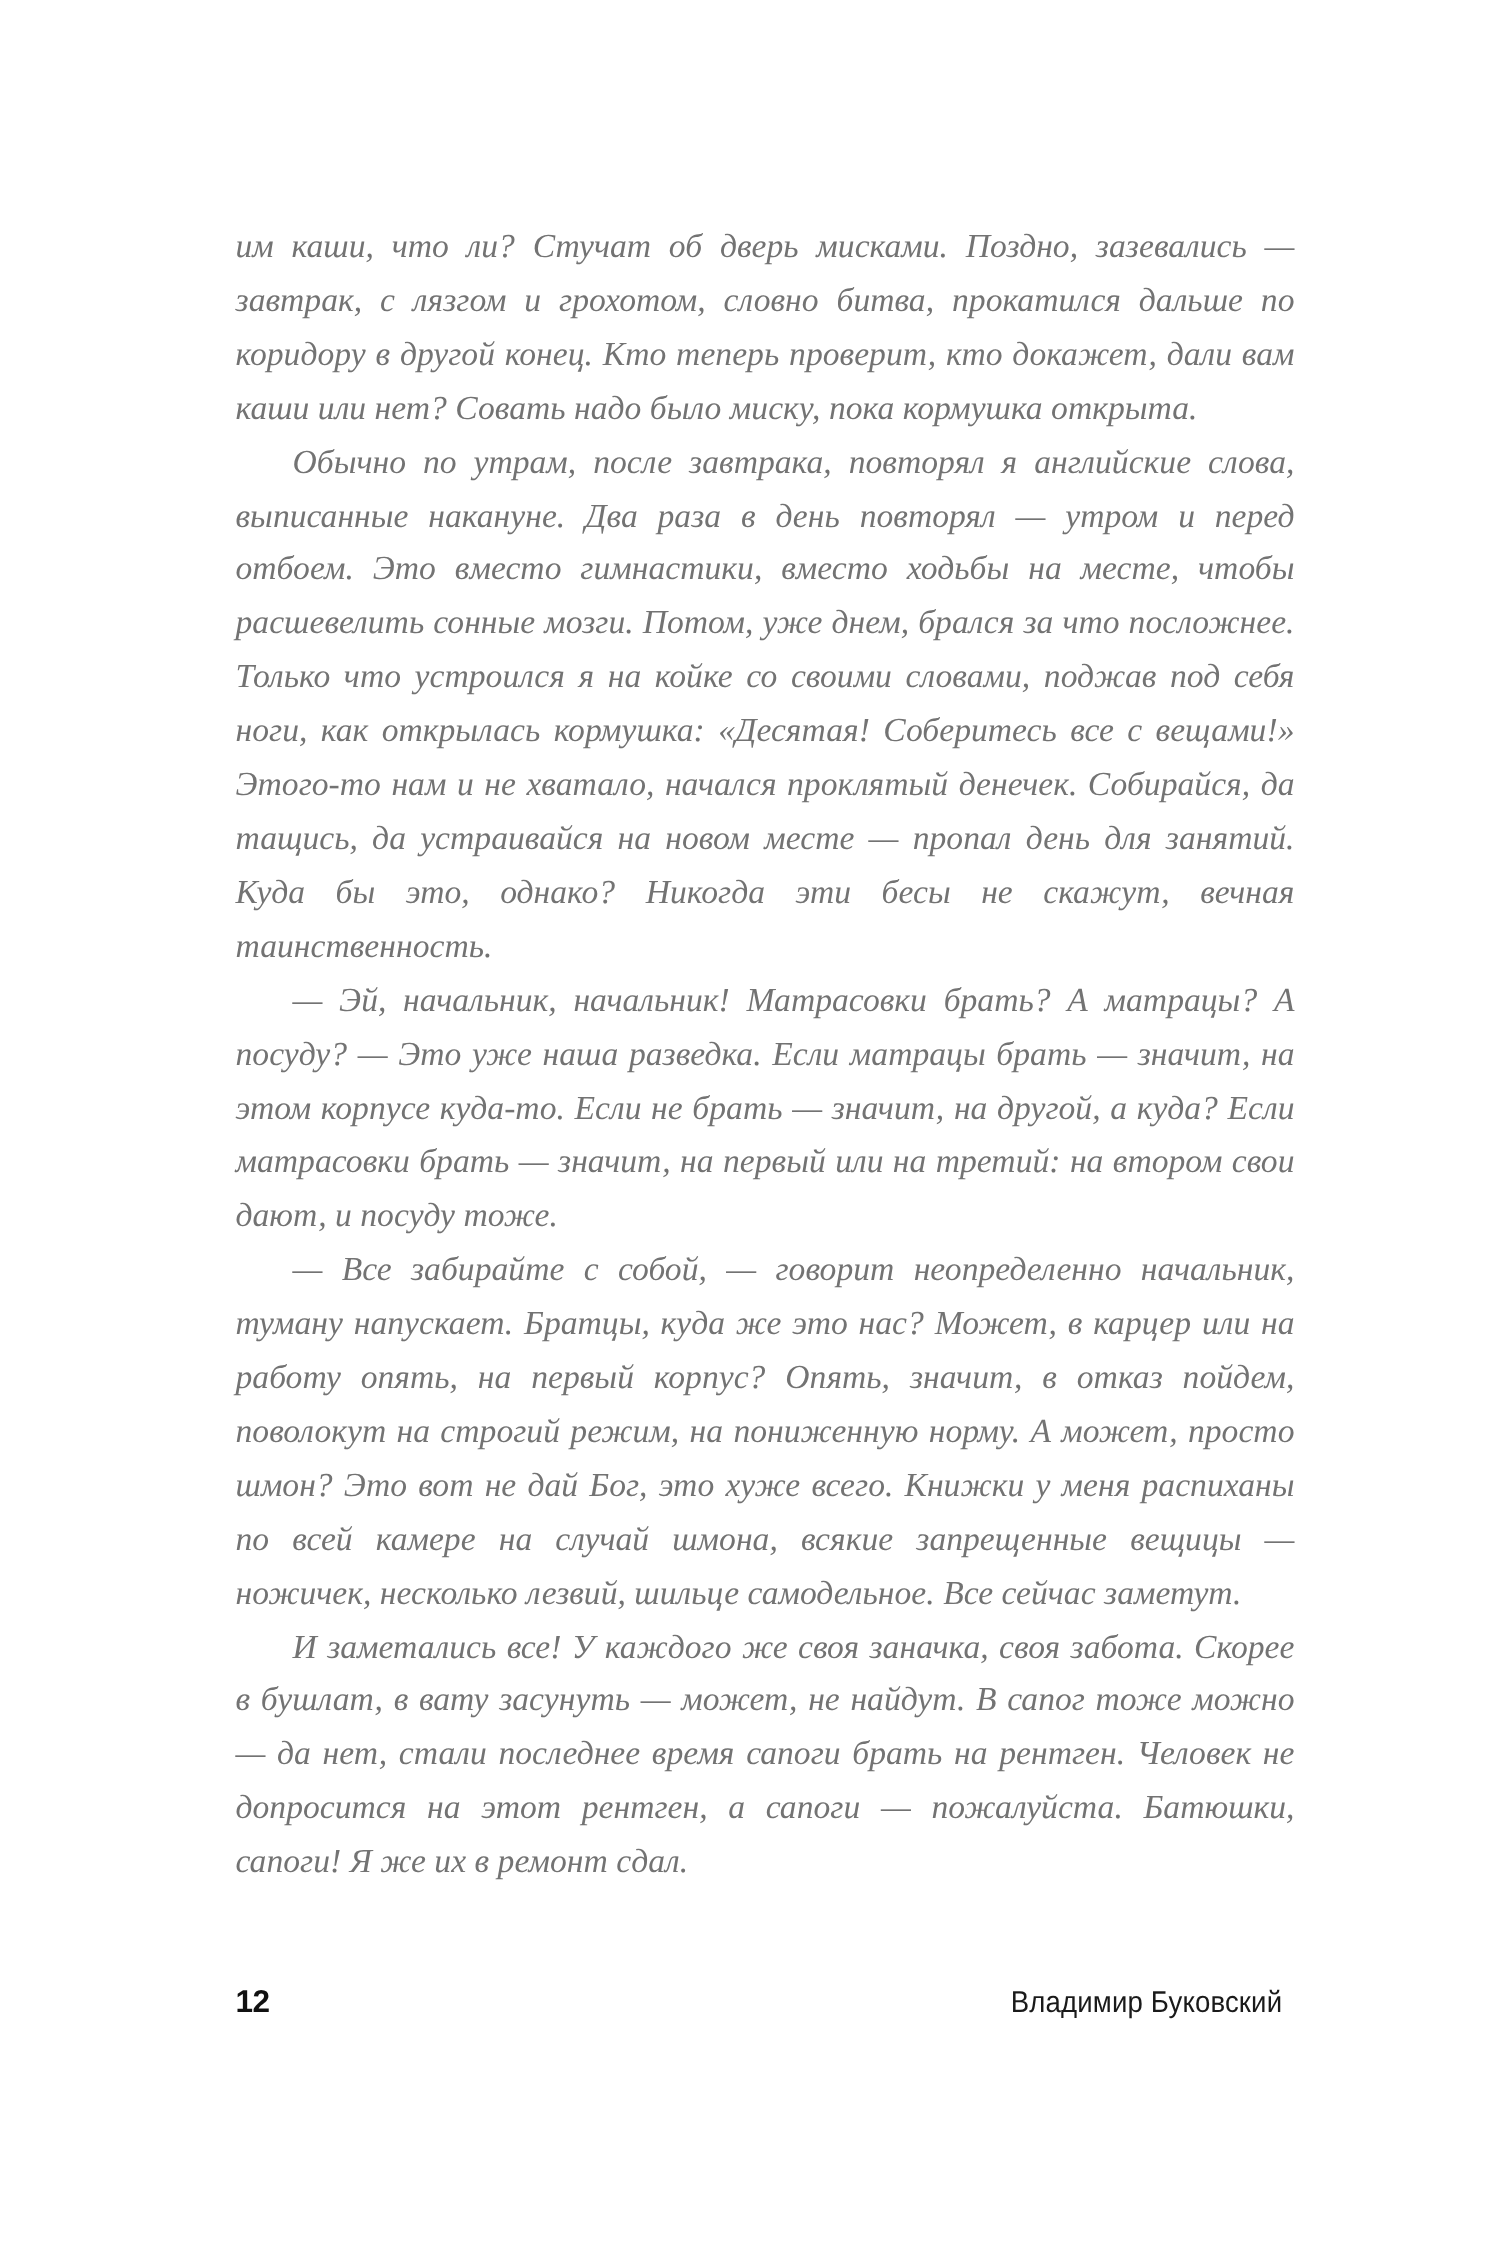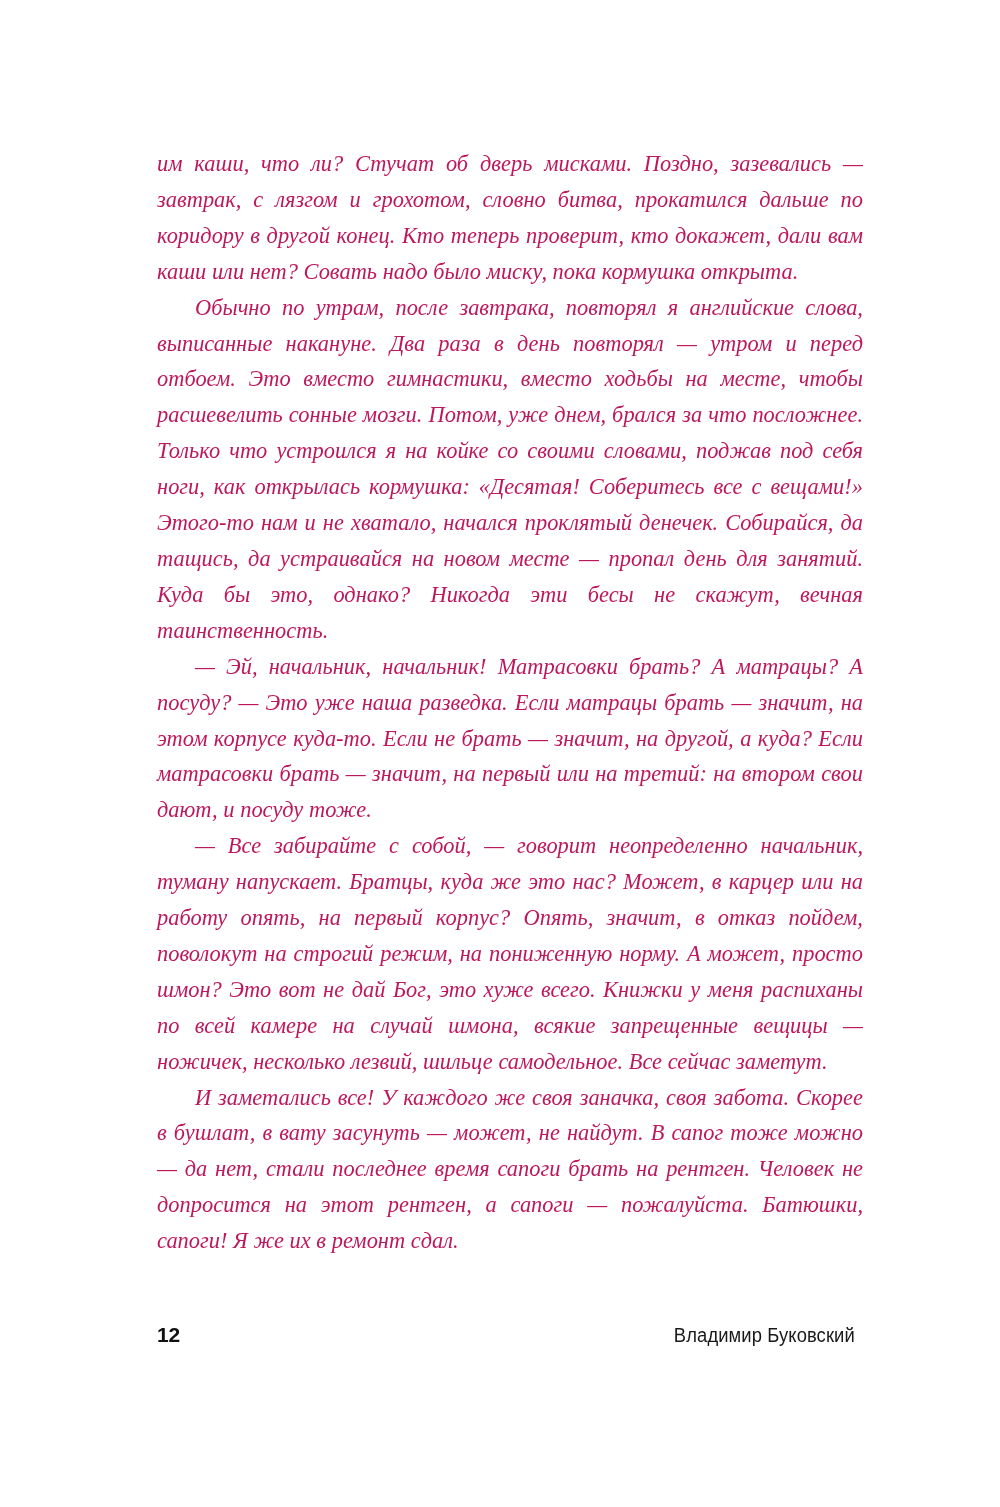--- a/index.html
+++ b/index.html
@@ -21,21 +21,21 @@
     left: 157px;
     top: 146px;
     width: 706px;
   }
   .para {
     margin: 0;
     font-family: "Liberation Serif", "DejaVu Serif", serif;
     font-style: italic;
     font-size: 22.4px;
     line-height: 35.9px;
-    color: #be185d;
+    color: #737373;
     text-align: justify;
     text-justify: inter-word;
     hyphens: manual;
     -webkit-hyphens: manual;
     text-indent: 0;
     letter-spacing: 0.02px;
   }
   .para.indent {
     text-indent: 38px;
   }

